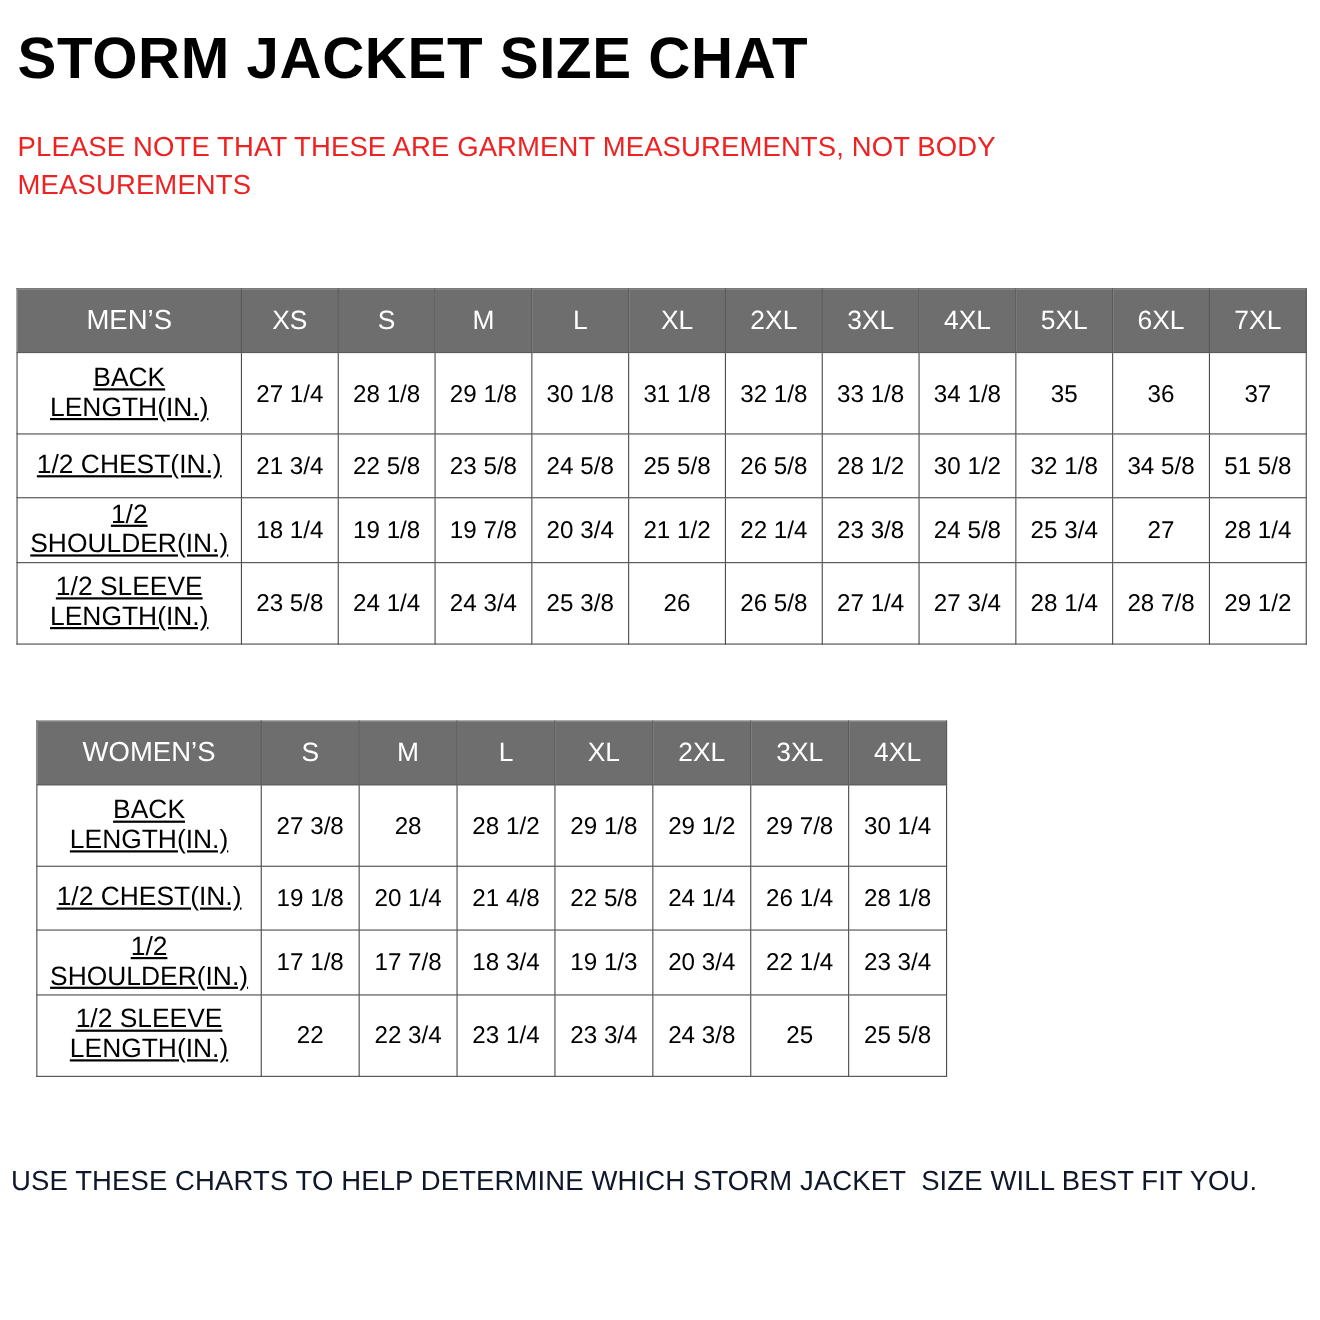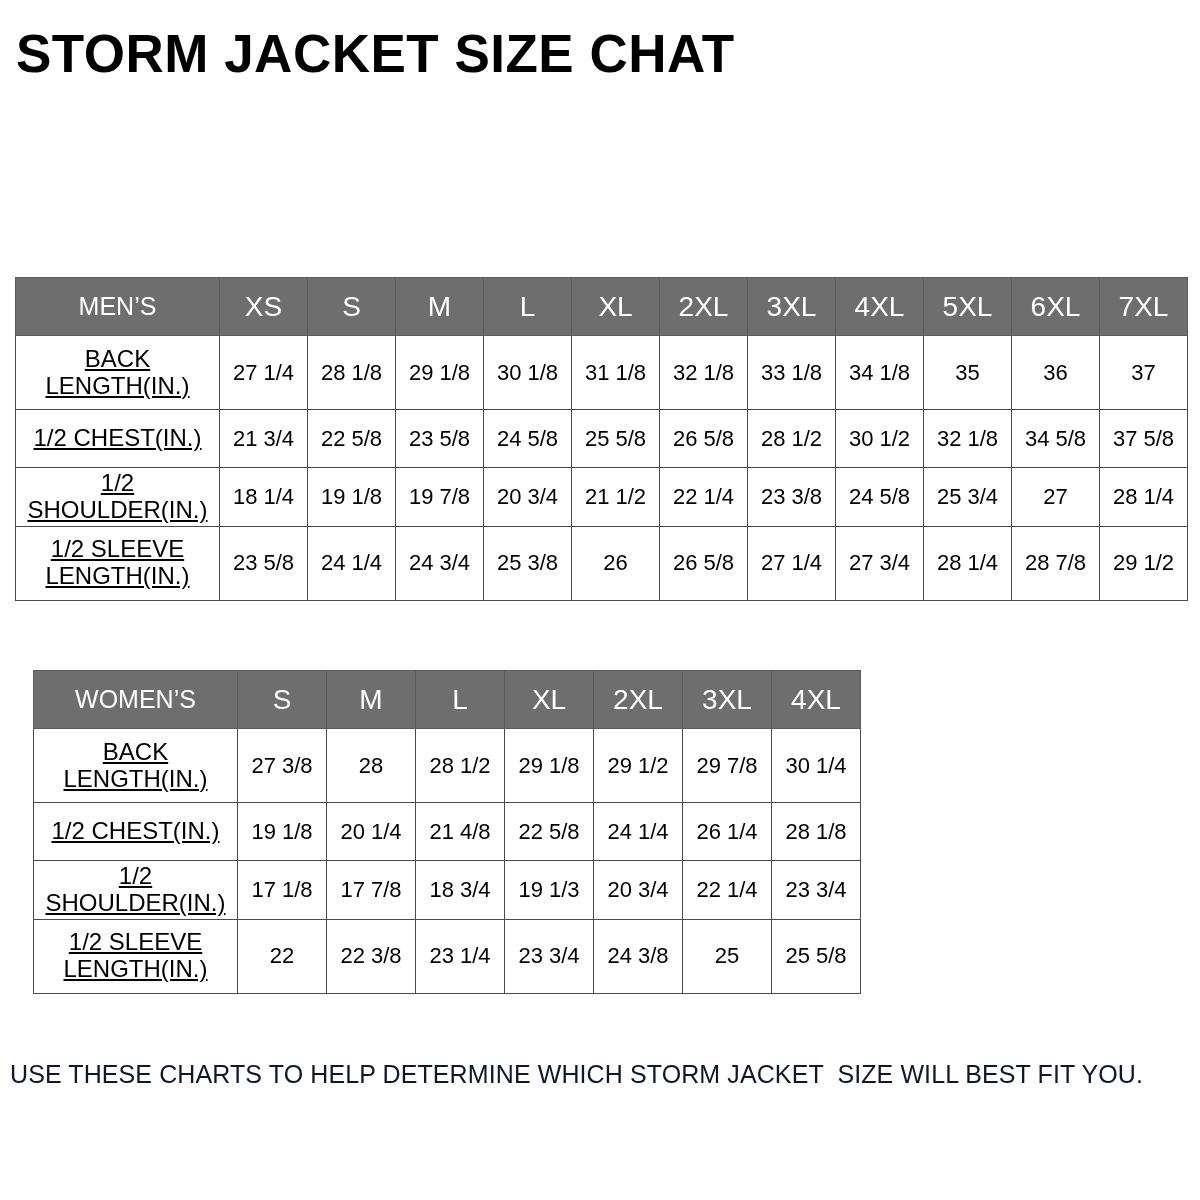--- a/index.html
+++ b/index.html
@@ -45,35 +45,34 @@
     color: #ee2222;
     line-height: 1.35;
     letter-spacing: 0.1px;
   }
 
   
   .tbl {
     position: absolute;
     border-collapse: collapse;
     table-layout: fixed;
-    margin-top: 15px;
   }
   .tbl td, .tbl th {
     border: 1px solid #4a4a4a;
     text-align: center;
     vertical-align: middle;
     color: #000000;
     font-weight: 400;
     padding: 0;
   }
   .tbl thead th {
     background: #6e6e6e;
     color: #ffffff;
     font-weight: 400;
-    font-size: 28px;
+    font-size: 24px;
     height: 58px;
     border: 1px solid #5a5a5a;
   }
   .tbl thead th.corner {
     font-size: 25px;
   }
   .tbl tbody td {
     background: #ffffff;
     font-size: 22px;
     height: 58px;
@@ -111,20 +110,21 @@
     white-space: pre;
   }
 </style>
 </head>
 <body>
 
 <div class="page">
 
   <div class="title">STORM JACKET SIZE CHAT</div>
 
+  <div class="note-top">PLEASE NOTE THAT THESE ARE GARMENT MEASUREMENTS, NOT BODY MEASUREMENTS</div>
 
   <table class="tbl" id="mens-table">
     <colgroup>
         <col class="c-label">
         <col class="c-size">
         <col class="c-size">
         <col class="c-size">
         <col class="c-size">
         <col class="c-size">
         <col class="c-size">
@@ -170,21 +170,21 @@
           <td>21  3/4</td>
           <td>22  5/8</td>
           <td>23  5/8</td>
           <td>24  5/8</td>
           <td>25  5/8</td>
           <td>26  5/8</td>
           <td>28  1/2</td>
           <td>30  1/2</td>
           <td>32  1/8</td>
           <td>34  5/8</td>
-          <td>37  5/8</td>
+          <td>51  5/8</td>
         </tr>
         <tr>
           <td class="rowlab">1/2  SHOULDER(IN.)</td>
           <td>18  1/4</td>
           <td>19  1/8</td>
           <td>19  7/8</td>
           <td>20  3/4</td>
           <td>21  1/2</td>
           <td>22  1/4</td>
           <td>23  3/8</td>
@@ -260,21 +260,21 @@
           <td>17  7/8</td>
           <td>18  3/4</td>
           <td>19  1/3</td>
           <td>20  3/4</td>
           <td>22  1/4</td>
           <td>23  3/4</td>
         </tr>
         <tr class="tall">
           <td class="rowlab">1/2  SLEEVE<br>LENGTH(IN.)</td>
           <td>22</td>
-          <td>22  3/8</td>
+          <td>22  3/4</td>
           <td>23  1/4</td>
           <td>23  3/4</td>
           <td>24  3/8</td>
           <td>25</td>
           <td>25  5/8</td>
         </tr>
       </tbody>
   </table>
 
   <div class="note-bottom">USE THESE CHARTS TO HELP DETERMINE WHICH STORM JACKET  SIZE WILL BEST FIT YOU.</div>

